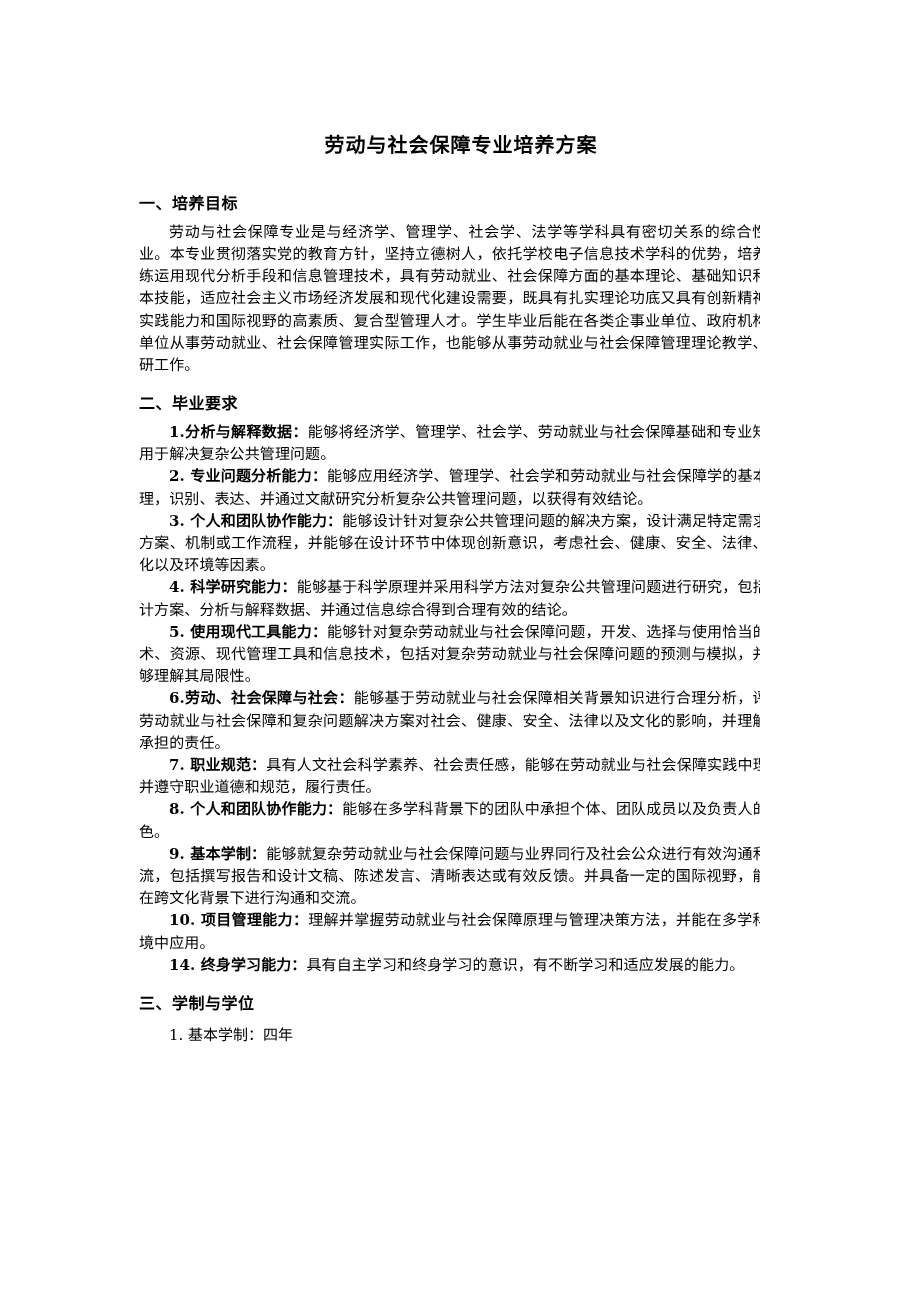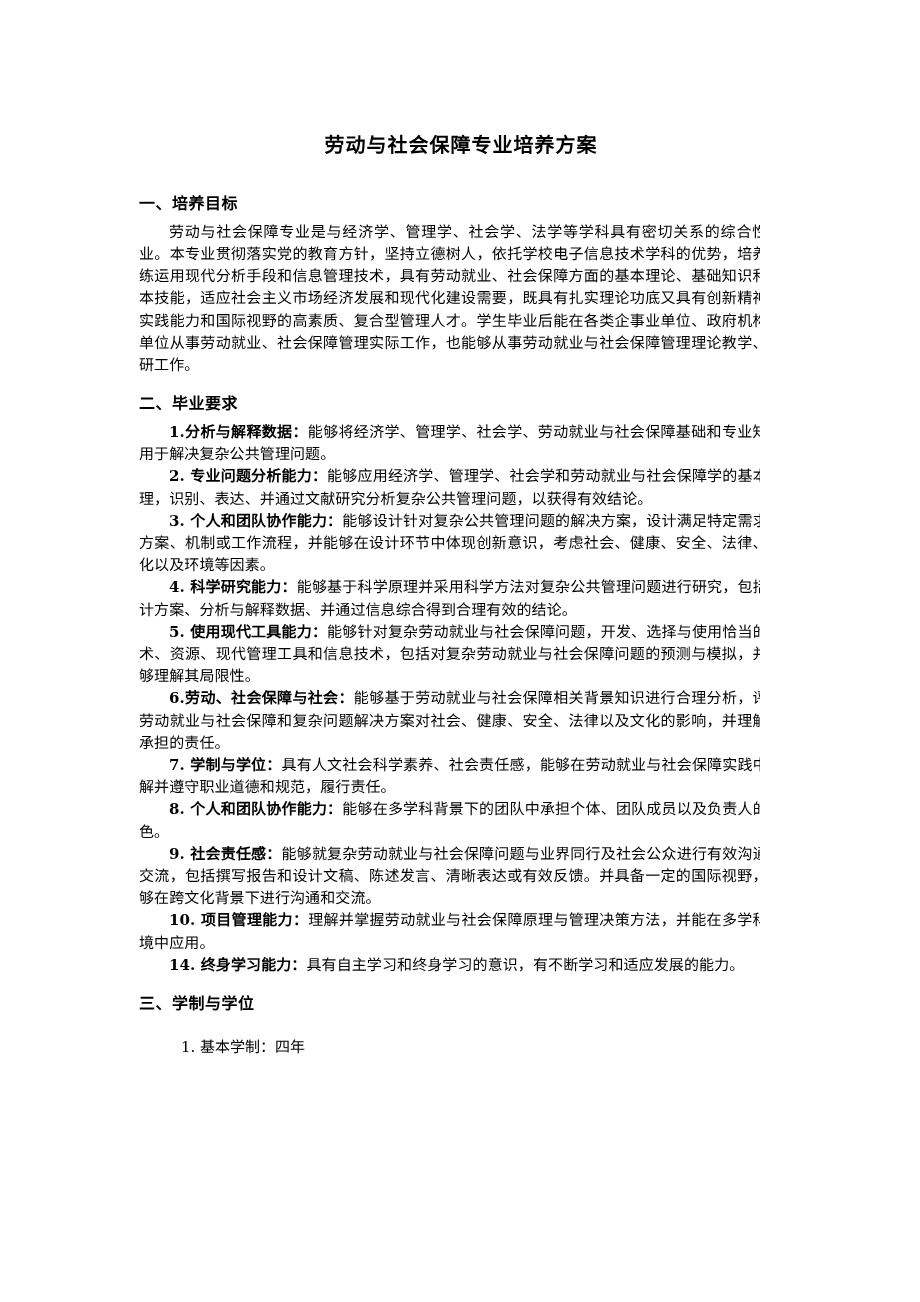--- a/index.html
+++ b/index.html
@@ -54,21 +54,21 @@
     text-align: justify;
     text-justify: inter-ideograph;
     text-indent: 2em;
     margin: 0;
     letter-spacing: 0.1px;
   }
   .para .lead {
     font-weight: bold;
   }
   .simple-list {
-    margin: 12px;
+    margin: 0;
     padding: 0;
     list-style: none;
   }
   .simple-list li {
     font-size: 15px;
     line-height: 22.2px;
     text-indent: 2em;
     margin: 0;
   }
   .spacer-sm { height: 7px; }
@@ -110,29 +110,29 @@
 
       <p class="para">
         <span class="lead">5.</span><span class="lead">&nbsp;</span><span class="lead">使用现代工具能力：</span><span>能够针对复杂劳动就业与社会保障问题，开发、选择与使用恰当的技术、资源、现代管理工具和信息技术，包括对复杂劳动就业与社会保障问题的预测与模拟，并能够理解其局限性。</span>
       </p>
 
       <p class="para">
         <span class="lead">6.</span><span class="lead">劳动、社会保障与社会：</span><span>能够基于劳动就业与社会保障相关背景知识进行合理分析，评价劳动就业与社会保障和复杂问题解决方案对社会、健康、安全、法律以及文化的影响，并理解应承担的责任。</span>
       </p>
 
       <p class="para">
-        <span class="lead">7.</span><span class="lead">&nbsp;</span><span class="lead">学制与学位：</span><span>具有人文社会科学素养、社会责任感，能够在劳动就业与社会保障实践中理解并遵守职业道德和规范，履行责任。</span>
+        <span class="lead">7.</span><span class="lead">&nbsp;</span><span class="lead">职业规范：</span><span>具有人文社会科学素养、社会责任感，能够在劳动就业与社会保障实践中理解并遵守职业道德和规范，履行责任。</span>
       </p>
 
       <p class="para">
         <span class="lead">8.</span><span class="lead">&nbsp;</span><span class="lead">个人和团队协作能力：</span><span>能够在多学科背景下的团队中承担个体、团队成员以及负责人的角色。</span>
       </p>
 
       <p class="para">
-        <span class="lead">9.</span><span class="lead">&nbsp;</span><span class="lead">社会责任感：</span><span>能够就复杂劳动就业与社会保障问题与业界同行及社会公众进行有效沟通和交流，包括撰写报告和设计文稿、陈述发言、清晰表达或有效反馈。并具备一定的国际视野，能够在跨文化背景下进行沟通和交流。</span>
+        <span class="lead">9.</span><span class="lead">&nbsp;</span><span class="lead">基本学制：</span><span>能够就复杂劳动就业与社会保障问题与业界同行及社会公众进行有效沟通和交流，包括撰写报告和设计文稿、陈述发言、清晰表达或有效反馈。并具备一定的国际视野，能够在跨文化背景下进行沟通和交流。</span>
       </p>
 
       <p class="para">
         <span class="lead">10.</span><span class="lead">&nbsp;</span><span class="lead">项目管理能力：</span><span>理解并掌握劳动就业与社会保障原理与管理决策方法，并能在多学科环境中应用。</span>
       </p>
 
       <p class="para">
         <span class="lead">14.</span><span class="lead">&nbsp;</span><span class="lead">终身学习能力：</span><span>具有自主学习和终身学习的意识，有不断学习和适应发展的能力。</span>
       </p>
     </div>

